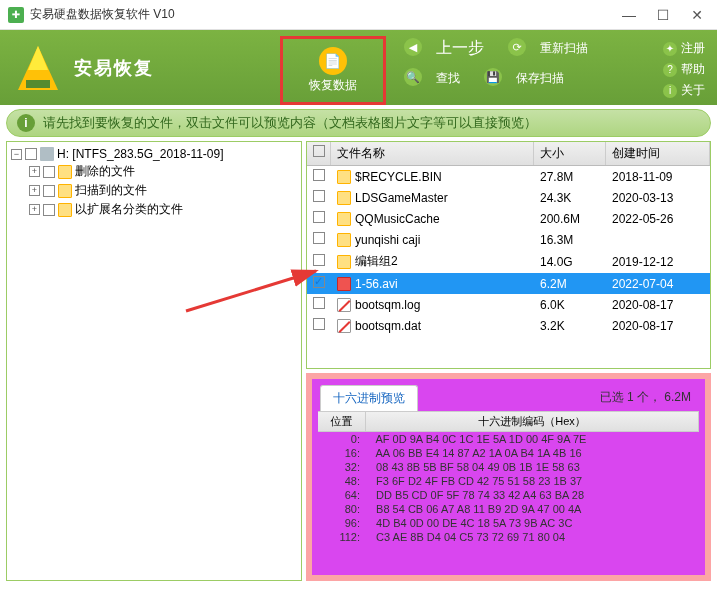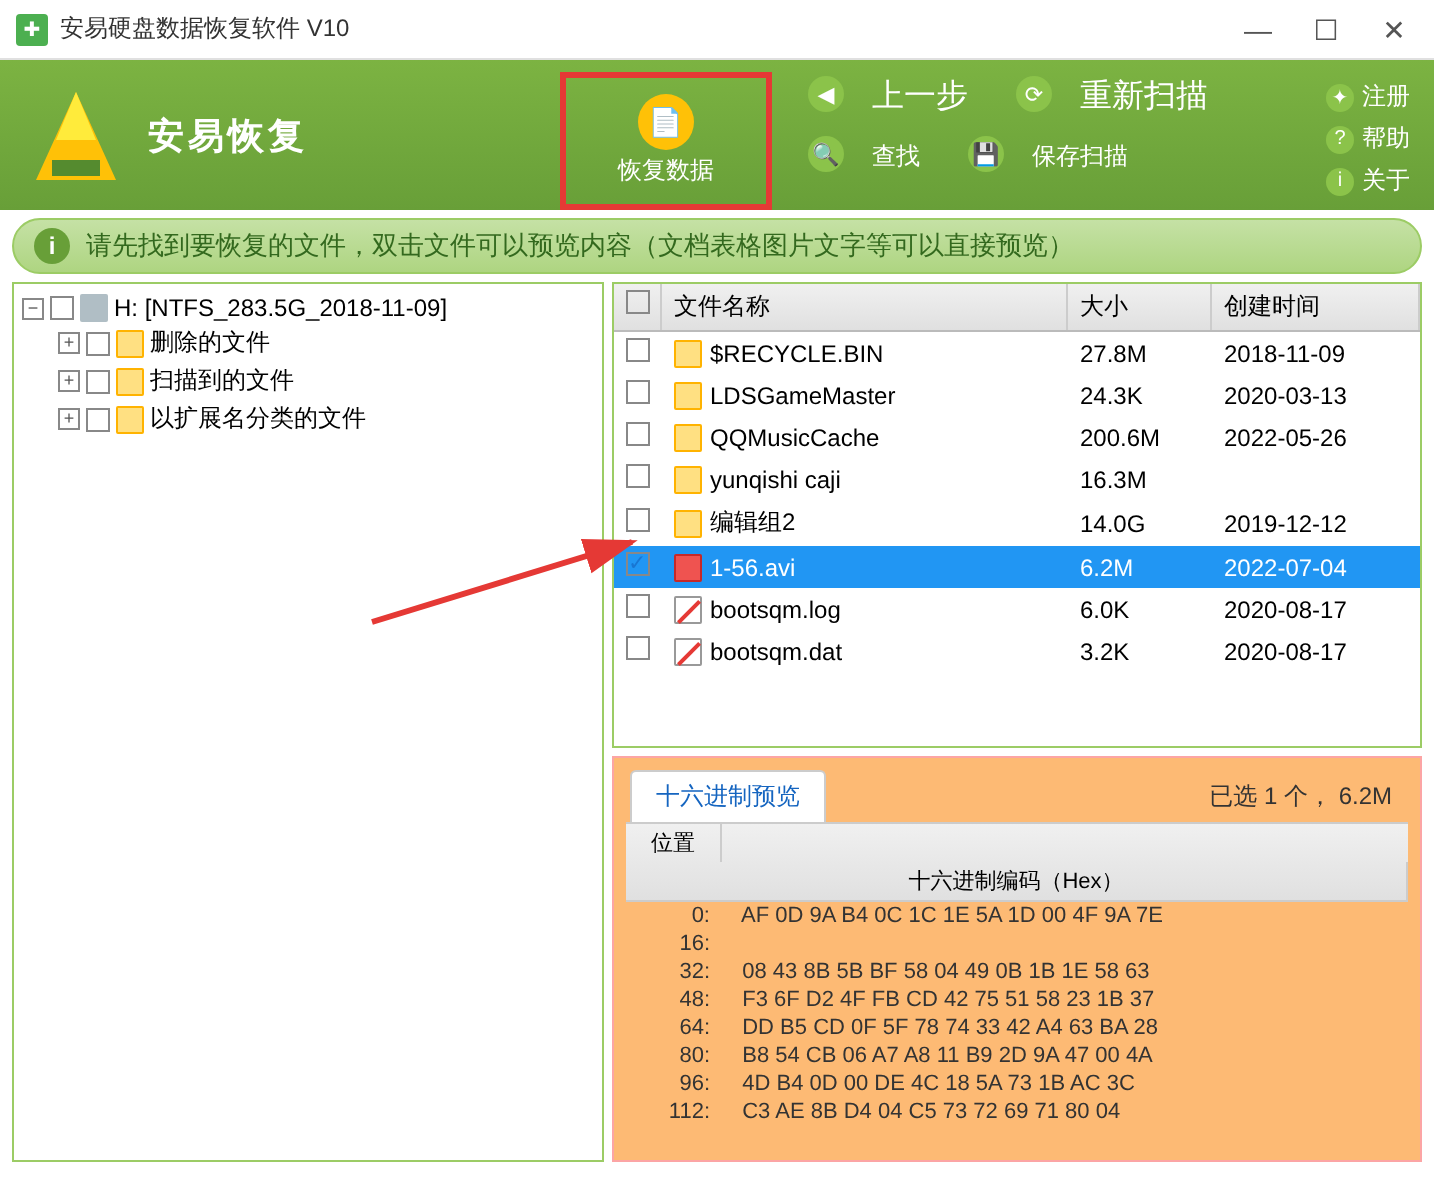--- a/index.html
+++ b/index.html
@@ -41,26 +41,26 @@
   .fl-head { display:flex; background:linear-gradient(#f0f0f0,#e0e0e0); border-bottom:1px solid #bbb; font-size:12px; }
   .fl-head > div { padding:3px 6px; border-right:1px solid #ccc; }
   .col-chk { width:24px; text-align:center; }
   .col-name { flex:1; }
   .col-size { width:72px; text-align:left; }
   .col-date { width:104px; }
   .fl-body { flex:1; overflow:auto; font-size:12px; }
   .fl-row { display:flex; align-items:center; padding:1px 0; }
   .fl-row.selected { background:#2196f3; color:#fff; }
   .fl-row > div { padding:2px 6px; overflow:hidden; white-space:nowrap; text-overflow:ellipsis; }
-  .hex-pane { flex:1; border:1px solid #fca5a5; background:#fdba74; display:flex; flex-direction:column; }
+  .hex-pane { flex:1; border:6px solid #fca5a5; background:#d946ef; display:flex; flex-direction:column; }
   .hex-top { display:flex; align-items:center; padding:6px 8px 0; font-size:12px; }
   .tab { border:1px solid #ccc; border-bottom:none; border-radius:3px 3px 0 0; padding:4px 12px; color:#1565c0; background:#fff; cursor:pointer; }
   .hex-status { margin-left:auto; color:#333; font-size:12px; padding-right:6px;}
   .hex-body { border-top:1px solid #ccc; margin:0 6px 6px; flex:1; overflow:auto; font-size:11px; position:relative; }
-  .hex-head { display:flex; background:linear-gradient(#f0f0f0,#e0e0e0); border-bottom:1px solid #ccc;flex-direction:column; }
+  .hex-head { display:flex; background:linear-gradient(#f0f0f0,#e0e0e0); border-bottom:1px solid #ccc; }
   .hex-head > div { padding:2px 6px; border-right:1px solid #ccc; }
   .hx-off { width:48px; text-align:center; }
   .hx-bytes { flex:1; text-align:center; }
   .hex-row { display:flex; font-family: Consolas, monospace; }
   .hex-row .off { width:48px; text-align:right; padding:1px 6px; color:#333; }
   .hex-row .bytes { flex:1; padding:1px 4px; letter-spacing:0; color:#333; white-space:pre; }
   .arrow { position:absolute; left:200px; top:200px; pointer-events:none; }
   .fileicon { width:14px; height:14px; display:inline-block; background:#fff; border:1px solid #999; border-radius:1px; position:relative; flex-shrink:0;}
   .fileicon.bad::after { content:""; position:absolute; left:-1px; top:6px; width:15px; height:2px; background:#e53935; transform:rotate(-45deg); }
   .center-cols { display:flex; flex-direction:column; gap:0; }
@@ -99,21 +99,21 @@
     </div>
     <div class="center-cols" style="margin-left:10px;">
       <div class="center-row">
         <div class="tbtn small">
             <div class="ticon">◀</div>
           </div>
         <div style="color:#fff;font-size:16px;align-self:center">上一步</div>
         <div class="tbtn small" style="margin-left:10px">
             <div class="ticon">⟳</div>
           </div>
-        <div style="color:#fff;font-size:16px;align-self:center">重新扫描</div>
+        <div style="color:#fff;font-size:12px;align-self:center">重新扫描</div>
       </div>
       <div class="center-row" style="margin-top:6px">
         <div class="tbtn small">
             <div class="ticon">🔍</div>
           </div>
         <div style="color:#fff;font-size:12px;align-self:center">查找</div>
         <div class="tbtn small" style="margin-left:10px">
             <div class="ticon">💾</div>
           </div>
         <div style="color:#fff;font-size:12px;align-self:center">保存扫描</div>
@@ -265,40 +265,41 @@
           <div class="hx-off">位置</div>
           <div class="hx-bytes">十六进制编码（Hex）</div>
         </div>
         <div id="hex-rows">
             <div class="hex-row">
               <div class="off">0:</div>
               <div class="bytes">  AF 0D 9A B4 0C 1C 1E 5A 1D 00 4F 9A 7E</div>
             </div>
             <div class="hex-row">
               <div class="off">16:</div>
+              <div class="bytes">  AA 06 BB E4 14 87 A2 1A 0A B4 1A 4B 16</div>
             </div>
             <div class="hex-row">
               <div class="off">32:</div>
               <div class="bytes">  08 43 8B 5B BF 58 04 49 0B 1B 1E 58 63</div>
             </div>
             <div class="hex-row">
               <div class="off">48:</div>
               <div class="bytes">  F3 6F D2 4F FB CD 42 75 51 58 23 1B 37</div>
             </div>
             <div class="hex-row">
               <div class="off">64:</div>
               <div class="bytes">  DD B5 CD 0F 5F 78 74 33 42 A4 63 BA 28</div>
             </div>
             <div class="hex-row">
               <div class="off">80:</div>
               <div class="bytes">  B8 54 CB 06 A7 A8 11 B9 2D 9A 47 00 4A</div>
             </div>
             <div class="hex-row">
               <div class="off">96:</div>
-              <div class="bytes">  4D B4 0D 00 DE 4C 18 5A 73 1B AC 3C</div>
+              <div class="bytes">  4D B4 0D 00 DE 4C 18 5A 73 9B AC 3C</div>
             </div>
             <div class="hex-row">
               <div class="off">112:</div>
               <div class="bytes">  C3 AE 8B D4 04 C5 73 72 69 71 80 04</div>
             </div>
           </div>
       </div>
     </div>
 
     <svg class="arrow" width="200" height="160" style="position:absolute; left:-130px; top:20px;">

